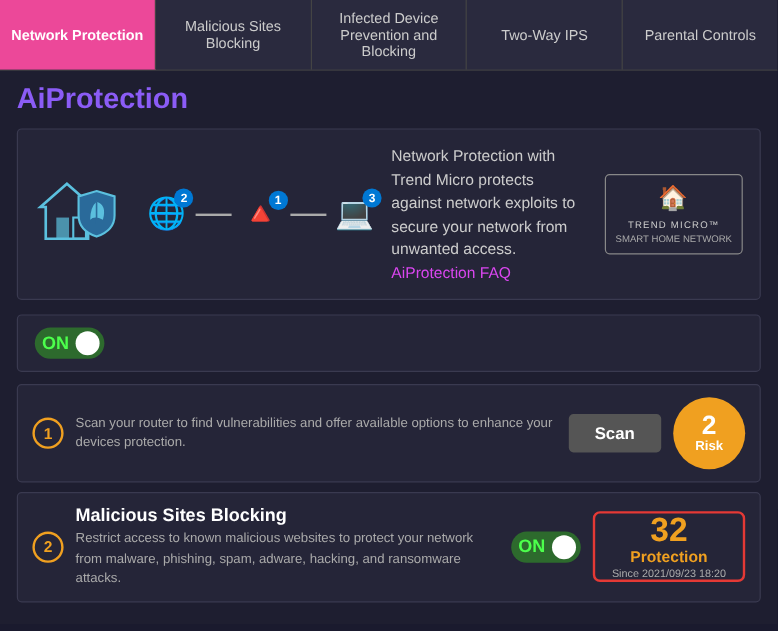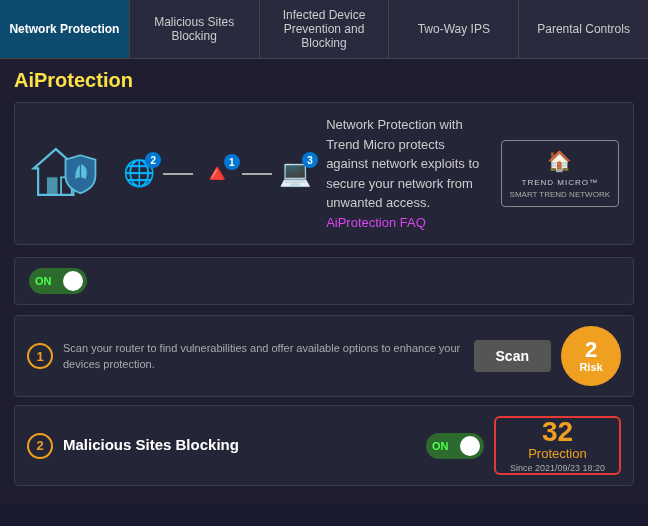--- a/index.html
+++ b/index.html
@@ -26,35 +26,35 @@
       color: #ccc;
       cursor: pointer;
       border-right: 1px solid #444;
       display: flex;
       align-items: center;
       justify-content: center;
       min-height: 42px;
     }
     .nav-tab:last-child { border-right: none; }
     .nav-tab.active {
-      background: #0c4a6e;
+      background: #ec4899;
       color: #fff;
       font-weight: bold;
     }
 
     
     .main {
       padding: 10px 14px;
       background: #1e1e30;
     }
 
     .section-title {
-      font-size: 20px;
-      font-weight: bold;
-      color: #fde047;
+      font-size: 24px;
+      font-weight: bold;
+      color: #8b5cf6;
       margin-bottom: 10px;
     }
 
     
     .info-card {
       background: #252538;
       border: 1px solid #3a3a50;
       border-radius: 4px;
       padding: 12px 14px;
       display: flex;
@@ -141,21 +141,21 @@
     .toggle .toggle-knob {
       width: 20px;
       height: 20px;
       border-radius: 50%;
       background: #fff;
       transition: left 0.2s;
       position: absolute;
     }
     .toggle.on .toggle-knob { left: 34px; }
     .toggle .toggle-text {
-      font-size: 11px;
+      font-size: 15px;
       font-weight: bold;
       position: absolute;
       color: #4cff4c;
     }
     .toggle.on .toggle-text { left: 6px; }
 
     
     .feature-row {
       background: #252538;
       border: 1px solid #3a3a50;
@@ -240,21 +240,21 @@
     }
     .protection-badge .prot-num {
       font-size: 28px;
       font-weight: bold;
       color: #f0a020;
       line-height: 1;
     }
     .protection-badge .prot-label {
       font-size: 13px;
       color: #f0a020;
-      font-weight: normal;
+      font-weight: bold;
     }
     .protection-badge .prot-since {
       font-size: 9px;
       color: #aaa;
       margin-top: 2px;
     }
 
     
     .house-shield-icon svg {
       width: 80px;
@@ -332,21 +332,21 @@
     <div class="info-text">
       <span>Network Protection with Trend Micro protects against network exploits to secure your network from unwanted access.</span><br>
       <a href="#">AiProtection FAQ</a>
     </div>
 
     <div class="trend-logo">
       <div class="trend-logo-box">
 
         <div style="font-size:20px; margin-bottom:2px;">🏠</div>
         <div class="brand">TREND MICRO™</div>
-        <div style="font-size:8px; color:#aaa;">SMART TREND NETWORK</div>
+        <div style="font-size:8px; color:#aaa;">SMART HOME NETWORK</div>
       </div>
     </div>
   </div>
 
   <div class="enabled-row">
     <div class="toggle on">
       <span class="toggle-text">ON</span>
       <div class="toggle-knob"></div>
     </div>
   </div>
@@ -366,20 +366,21 @@
       </div>
     </div>
   </div>
 
   <div class="feature-row">
     <div class="feature-num">
       <span>2</span>
     </div>
     <div class="feature-content">
       <div class="feature-title">Malicious Sites Blocking</div>
+      <div class="feature-desc">Restrict access to known malicious websites to protect your network from malware, phishing, spam, adware, hacking, and ransomware attacks.</div>
     </div>
     <div class="feature-action">
       <div class="toggle on" style="flex-shrink:0;">
         <span class="toggle-text">ON</span>
         <div class="toggle-knob"></div>
       </div>
       <div class="protection-badge">
         <div class="prot-num">32</div>
         <div class="prot-label">Protection</div>
         <div class="prot-since">Since 2021/09/23 18:20</div>

